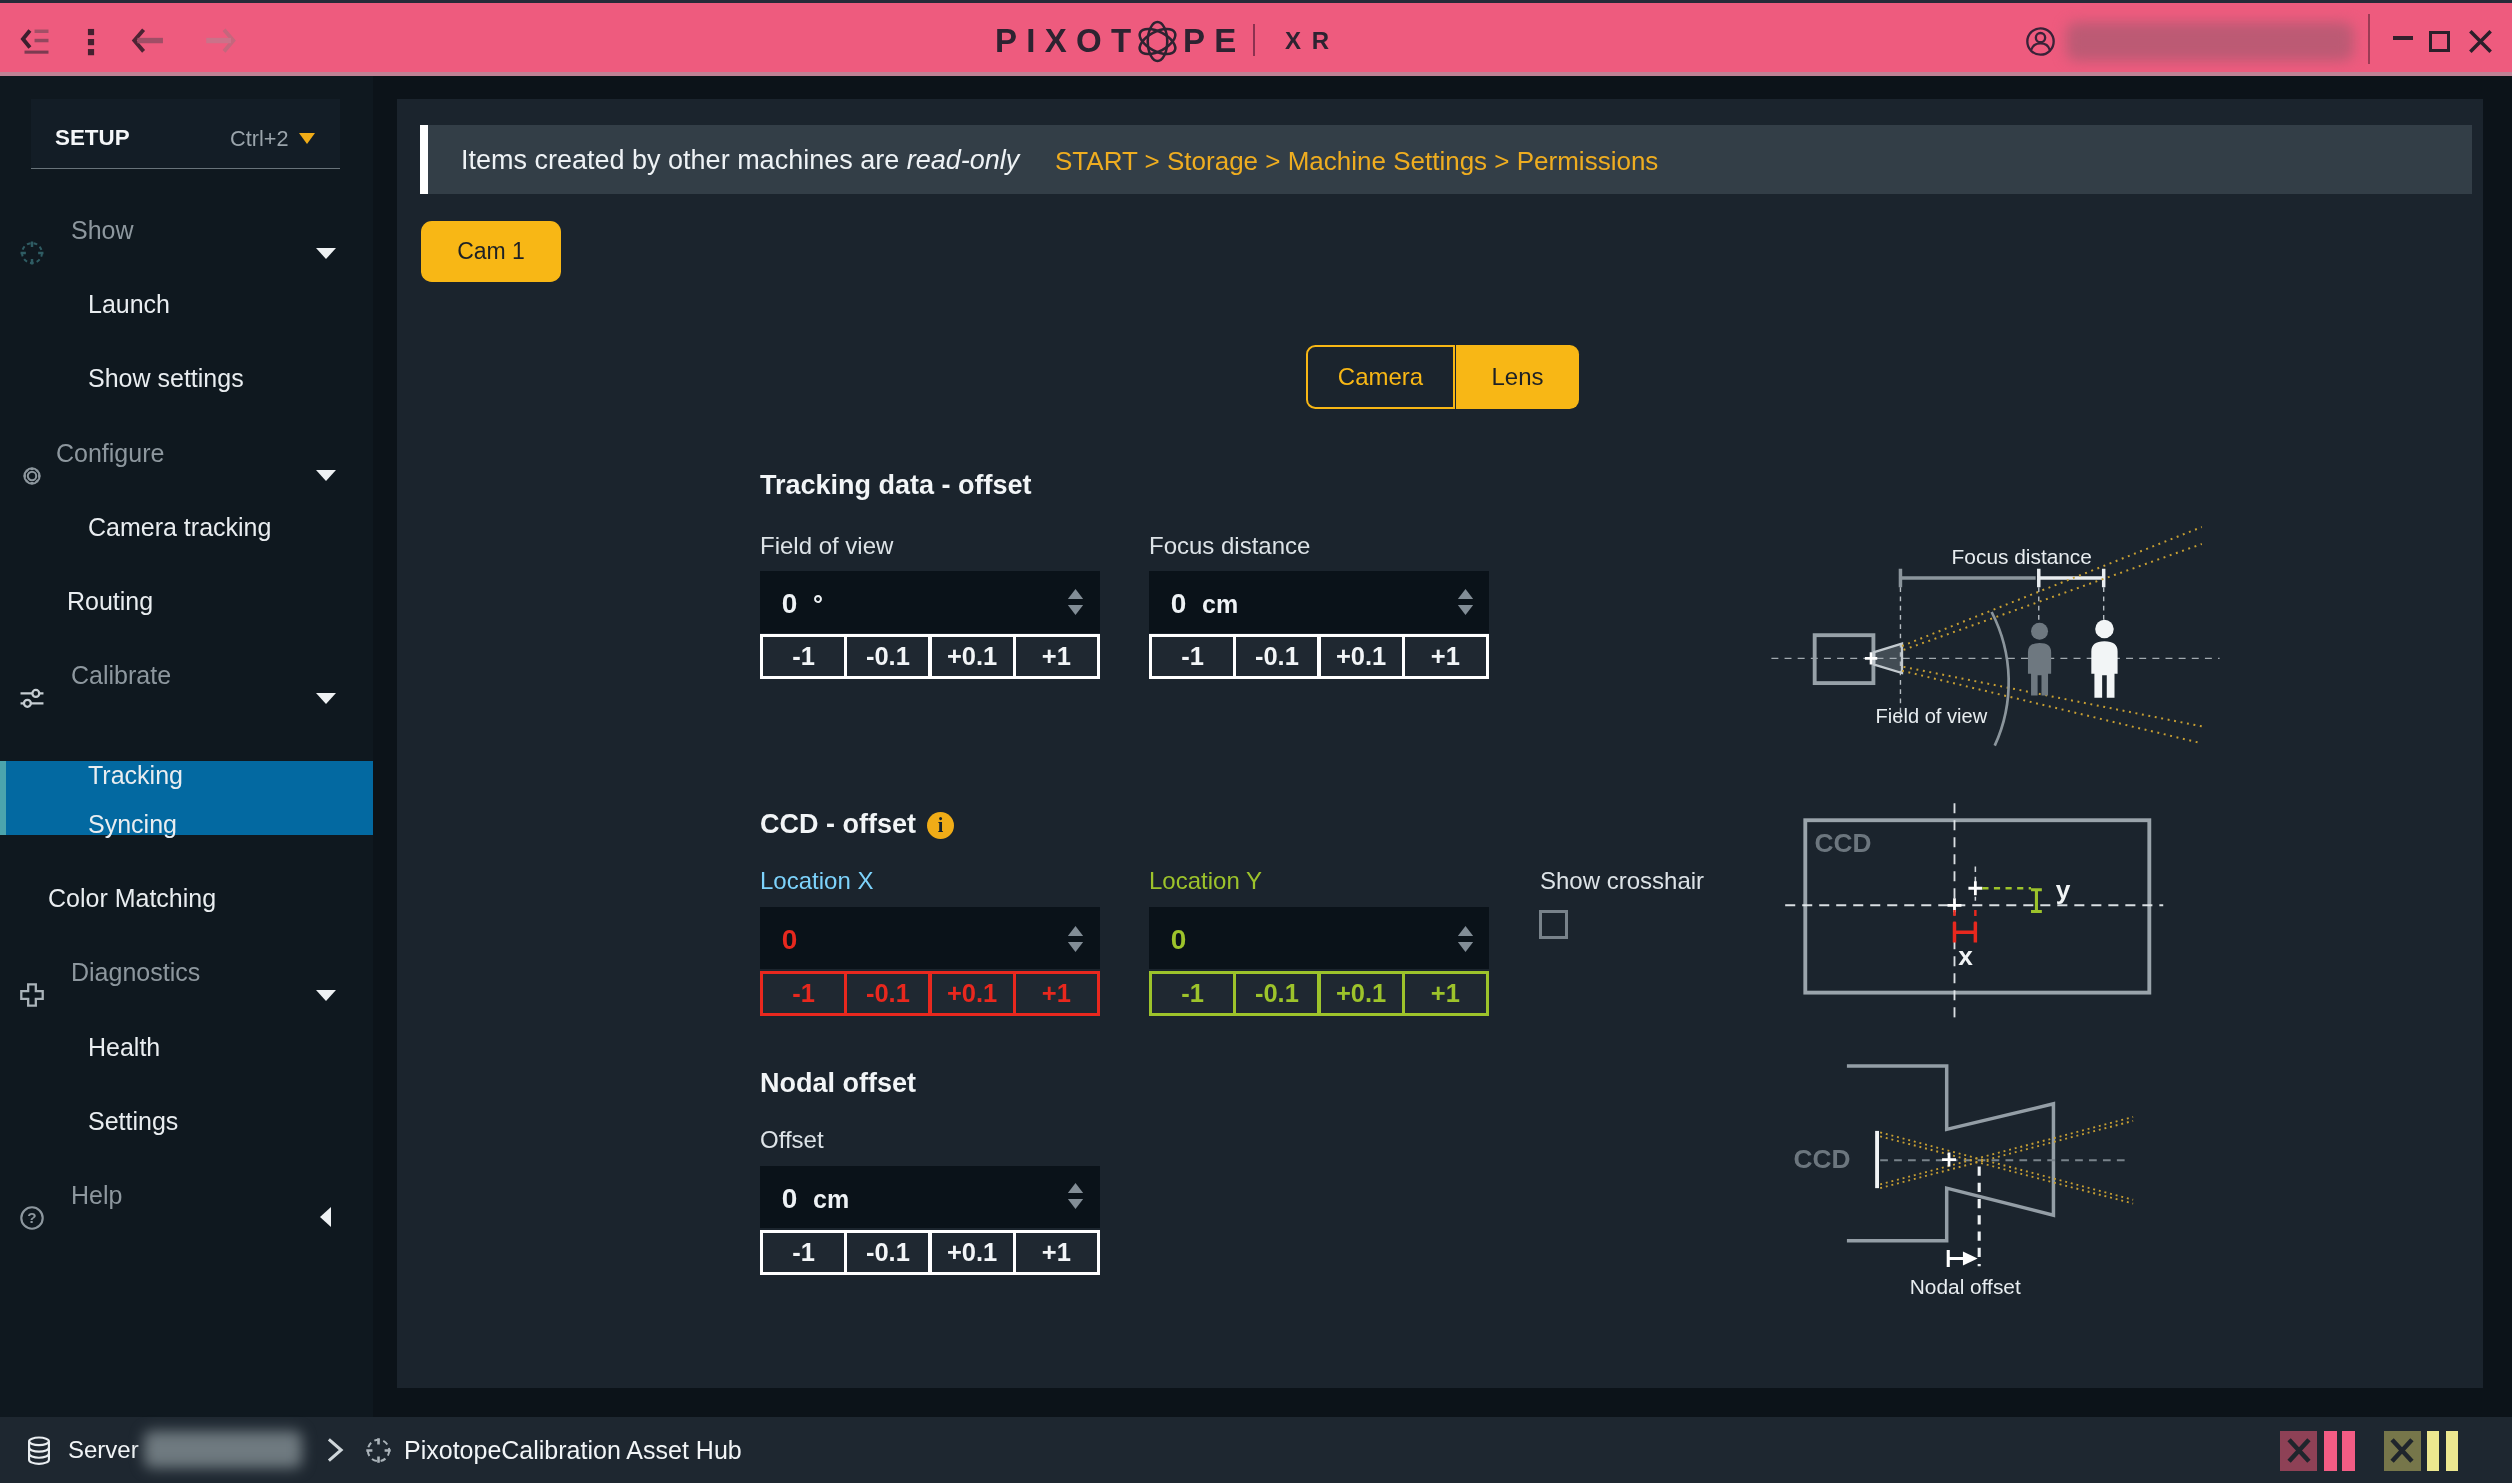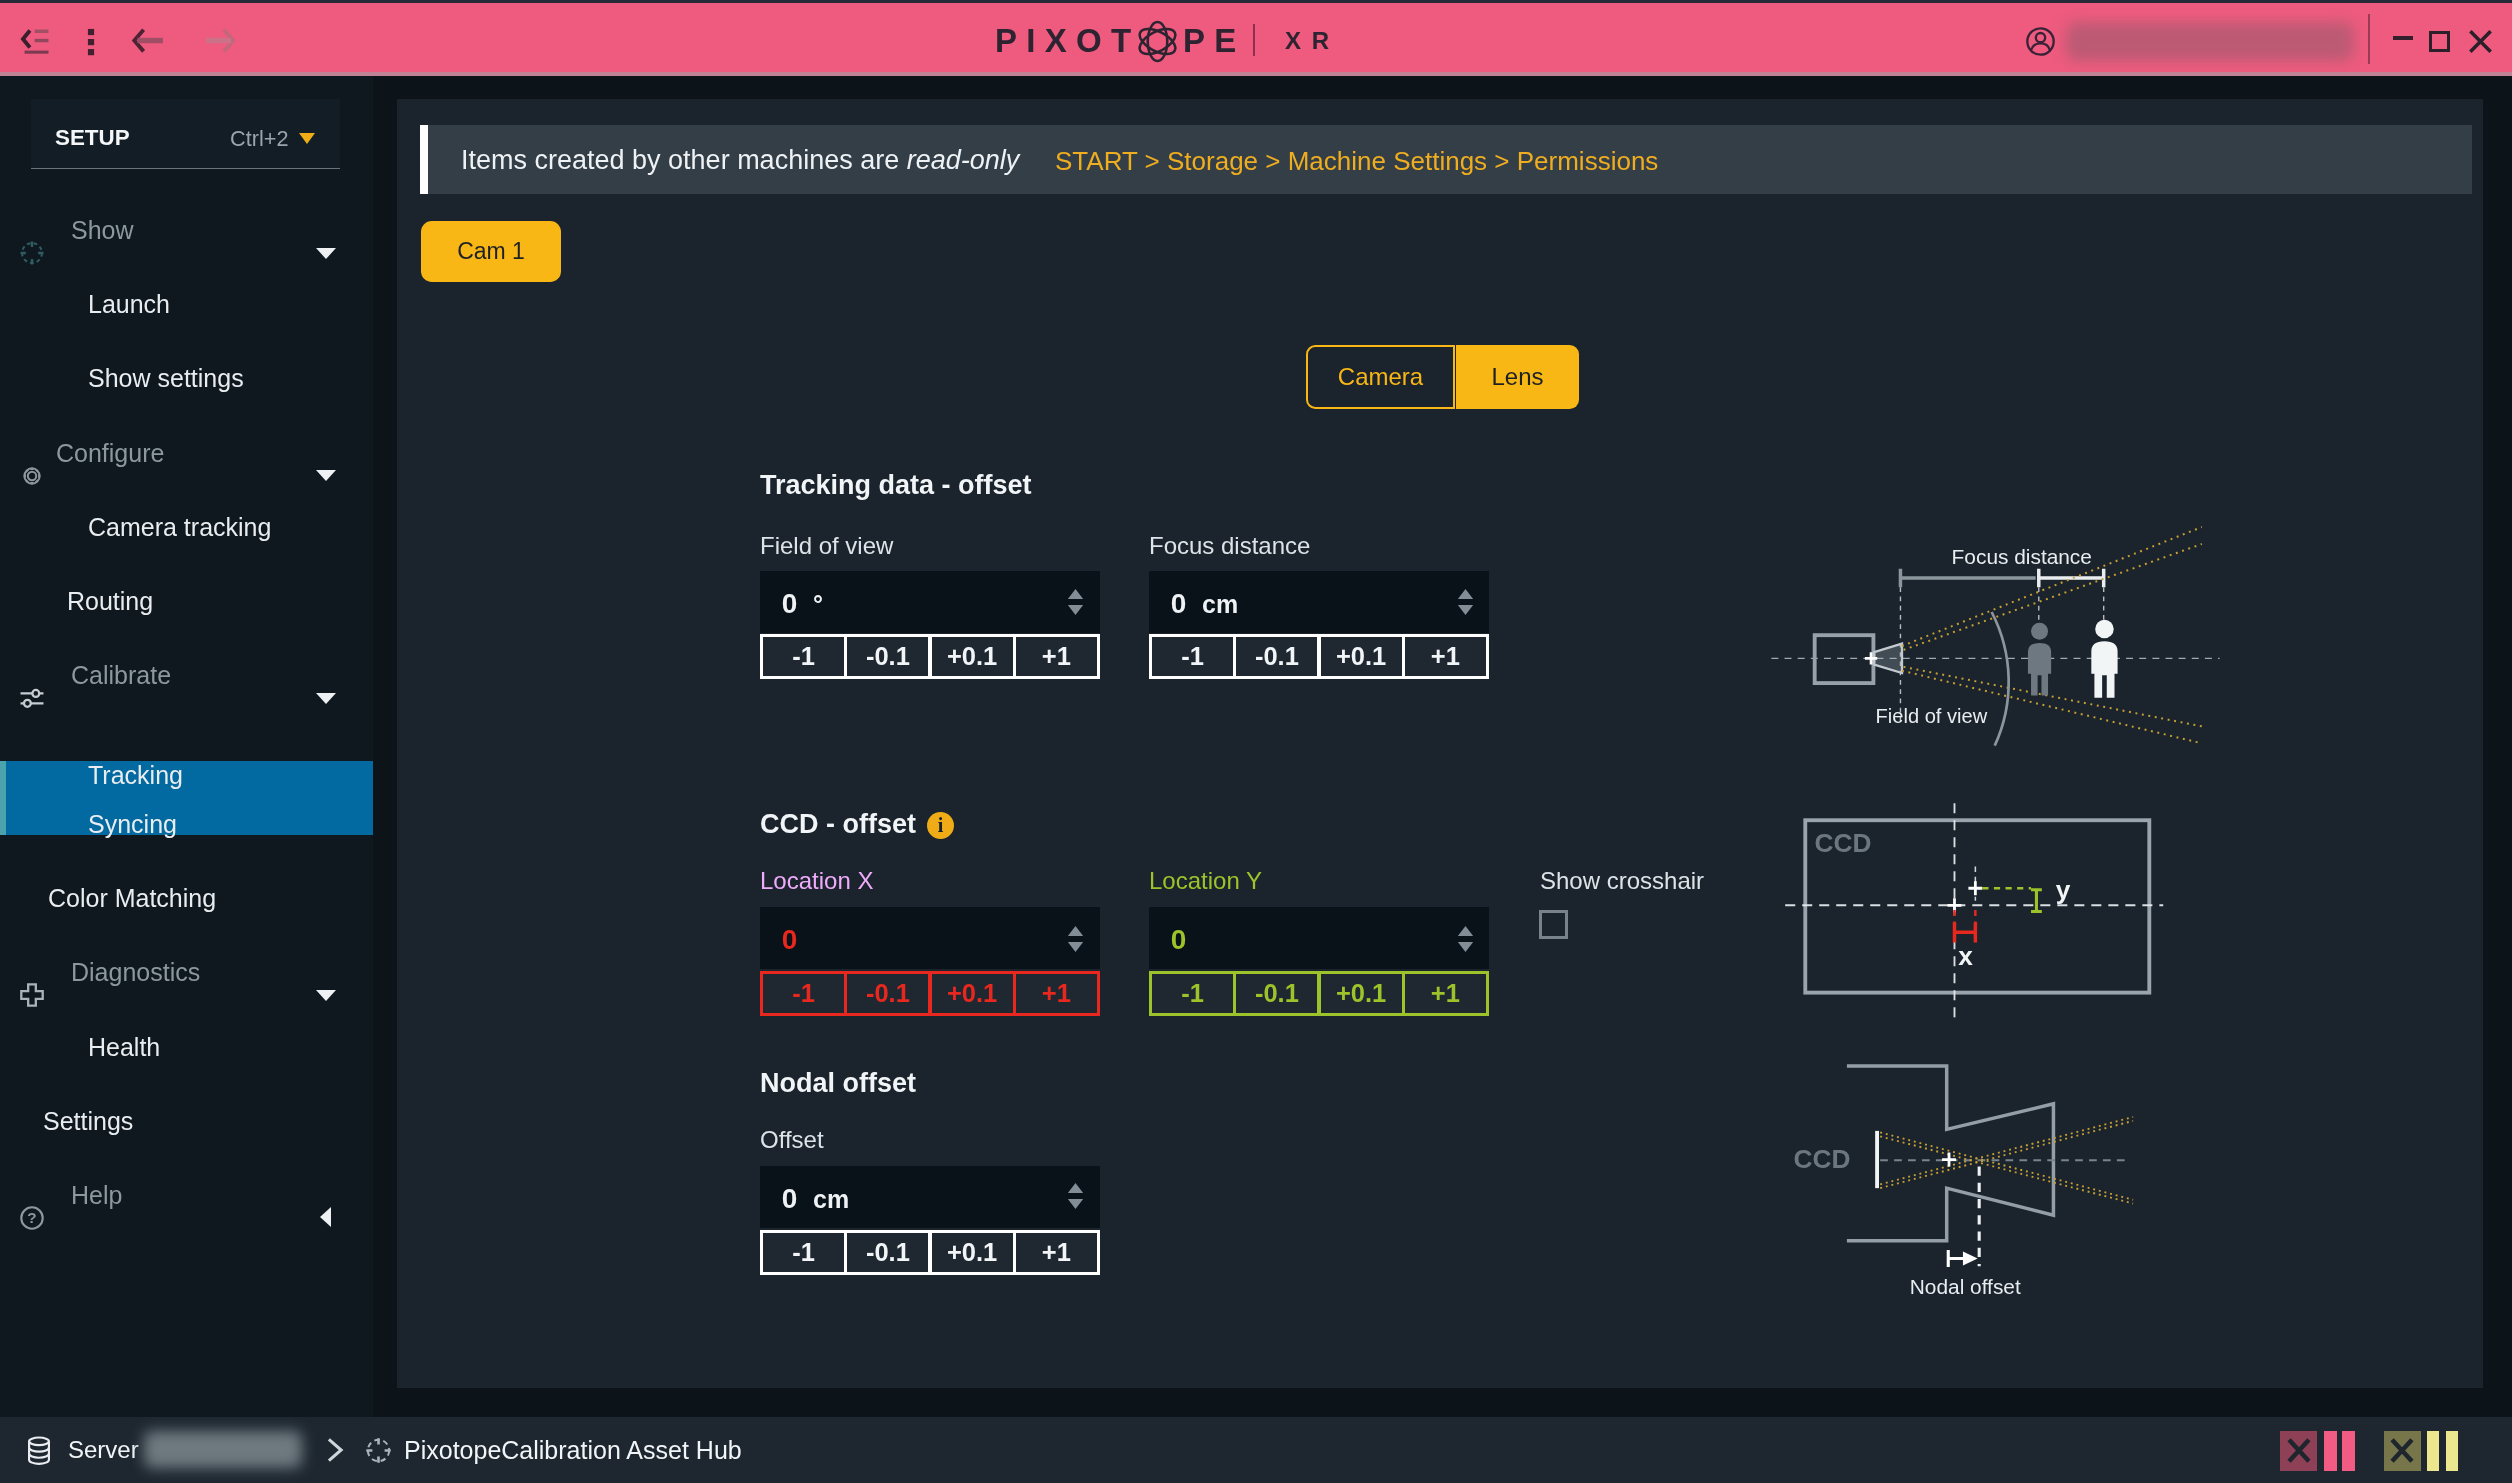--- a/index.html
+++ b/index.html
@@ -115,21 +115,21 @@
 <div class="mrow" style="top:884px">
     <span class="msub" style="margin-left:48px">Color Matching</span>
   </div>
 <div class="mrow" style="top:958px">
     <span class="mlabel" style="margin-left:71px">Diagnostics</span>
   </div>
 <div class="mrow" style="top:1033px">
     <span class="msub" style="margin-left:88px">Health</span>
   </div>
 <div class="mrow" style="top:1107px">
-    <span class="msub" style="margin-left:43px">Settings</span>
+    <span class="msub" style="margin-left:88px">Settings</span>
   </div>
 <div class="mrow" style="top:1181px">
     <span class="mlabel" style="margin-left:71px">Help</span>
   </div>
 
 <div class="abs caret-d" style="left:316px;top:248px"></div>
 <div class="abs caret-d" style="left:316px;top:470px"></div>
 <div class="abs caret-d" style="left:316px;top:693px"></div>
 <div class="abs caret-d" style="left:316px;top:990px"></div>
 <div class="abs" style="left:320px;top:1207px;width:0;height:0;border-top:10px solid transparent;border-bottom:10px solid transparent;border-right:11.6px solid #eef1f3"></div>
@@ -192,21 +192,21 @@
   </div>
 <div class="btnrow" style="left:1149px;top:634px">
     <div class="b">-1</div>
     <div class="b">-0.1</div>
     <div class="b">+0.1</div>
     <div class="b">+1</div>
   </div>
 
 <div class="h1" style="left:760px;top:809px">CCD - offset</div>
 <div class="abs" style="left:927px;top:812px;width:27px;height:27px;border-radius:50%;background:#f0ac17;color:#15202a;font-size:20px;font-weight:bold;display:flex;align-items:center;justify-content:center;font-family:'Liberation Serif',serif">i</div>
-<div class="lbl" style="left:760px;top:867px;color:#f0abfc">Location X</div>
+<div class="lbl" style="left:760px;top:867px;color:#7dd3fc">Location X</div>
 <div class="lbl" style="left:1149px;top:867px;color:#9dc32b">Location Y</div>
 <div class="lbl" style="left:1540px;top:867px">Show crosshair</div>
 <div class="abs" style="left:1539px;top:910px;width:29px;height:29px;border:3.1px solid #78828a"></div>
 <div class="inp" style="left:760px;top:907px">
     <span class="v" style="color:#e8281e">0</span>
   </div>
 <div class="inp" style="left:1149px;top:907px">
     <span class="v" style="color:#9dc32b">0</span>
   </div>
 <div class="btnrow" style="left:760px;top:971px;--bc:#e8281e">

